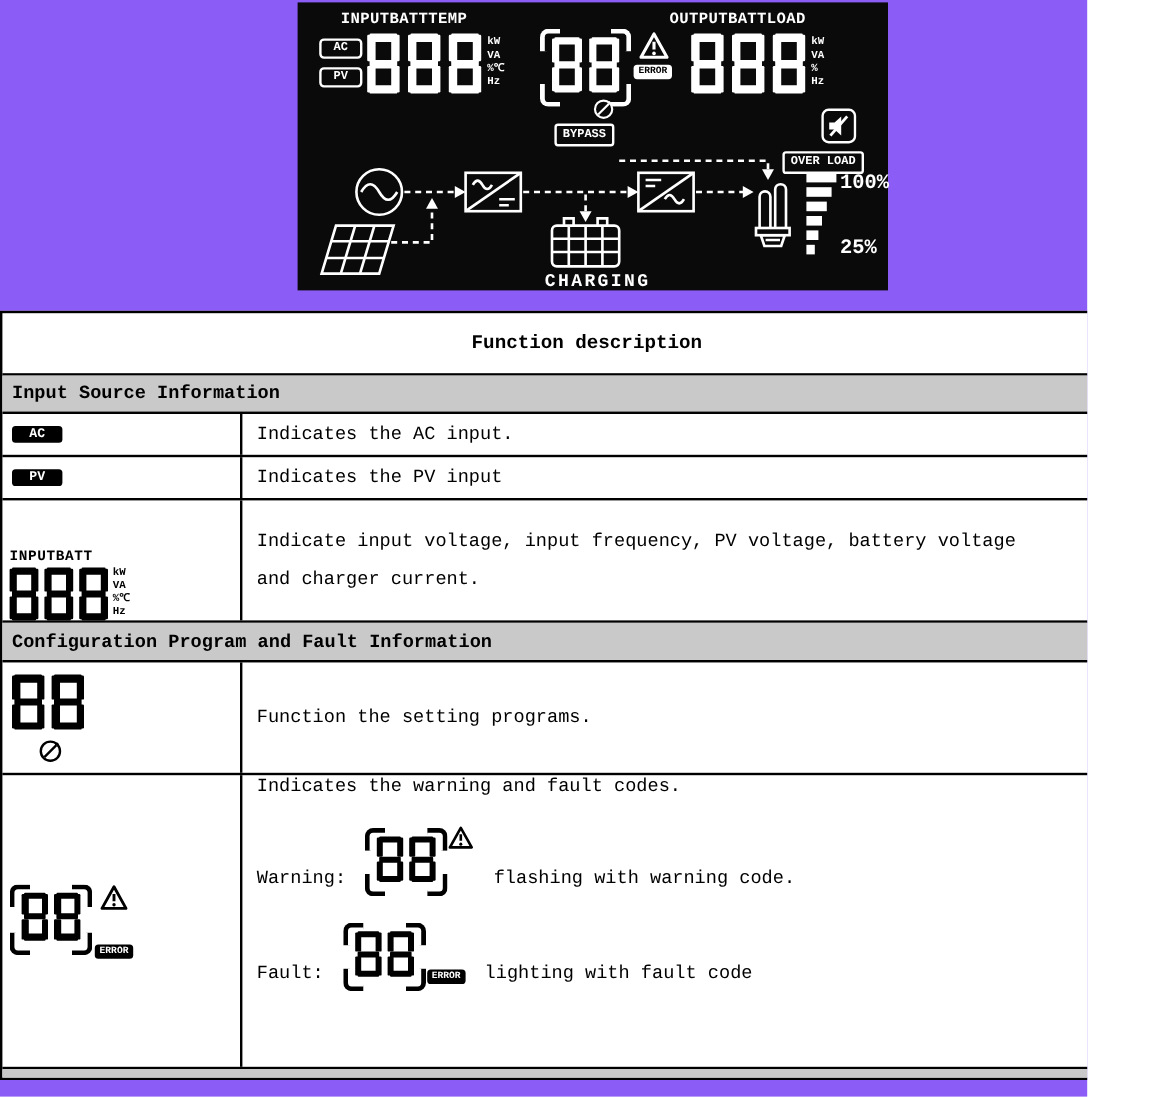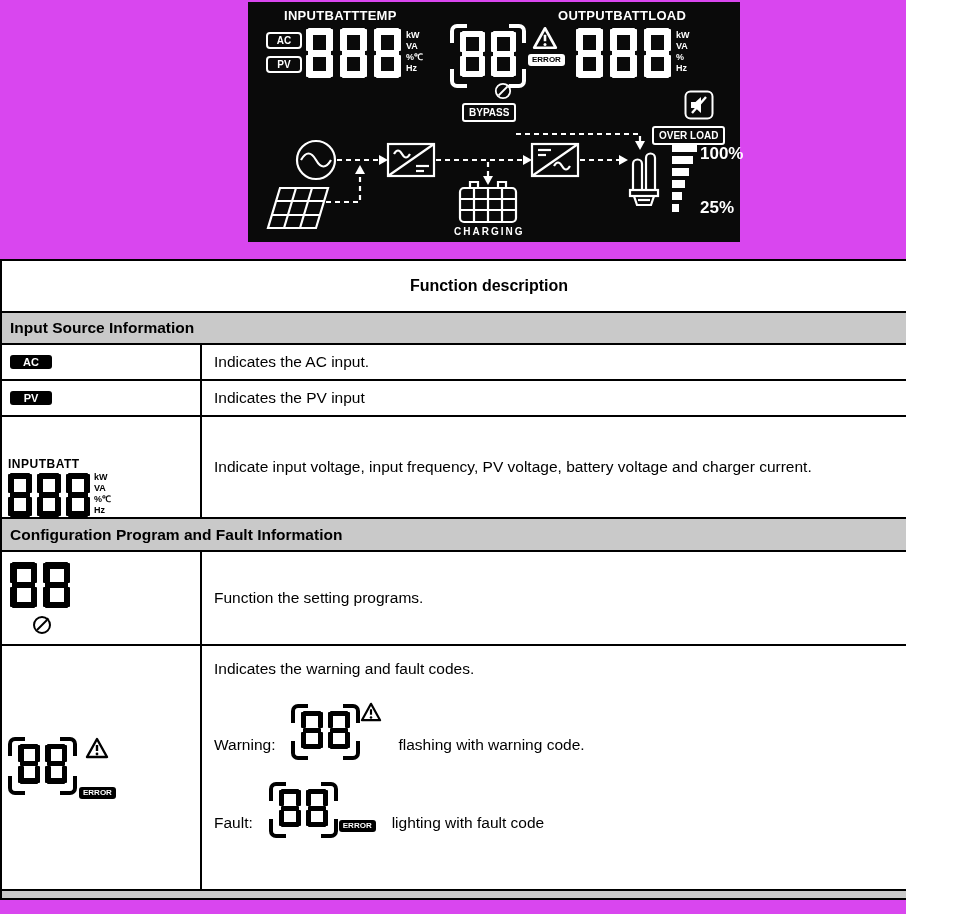--- a/index.html
+++ b/index.html
@@ -1,28 +1,28 @@
 <!DOCTYPE html>
 <html><head>
 <meta charset="utf-8">
 <style>
   html,body{margin:0;padding:0;background:#fff;}
-  .page{position:relative;width:906px;height:914px;background:#d946ef;overflow:hidden;
-        font-family:Liberation Sans, sans-serif;color:#000;}
+  .page{position:relative;width:906px;height:914px;background:#8b5cf6;overflow:hidden;
+        font-family:Liberation Mono, monospace;color:#000;}
 
   
   .lcd-panel{position:absolute;left:248px;top:2px;width:492px;height:240px;background:#0a0a0a;color:#fff;}
   .lcd-label{position:absolute;font-weight:bold;font-size:13px;letter-spacing:.3px;white-space:nowrap;}
   .lcd-badge{position:absolute;width:36px;height:17px;border:2px solid #fff;border-radius:4px;
              font-size:10px;font-weight:bold;display:flex;align-items:center;justify-content:center;box-sizing:border-box;}
   .units{font-size:9px;font-weight:bold;line-height:11px;}
   .units.abs{position:absolute;}
   .outline-box{position:absolute;border:2px solid #fff;border-radius:3px;font-size:10px;font-weight:bold;
                padding:0 5px;line-height:15px;white-space:nowrap;}
-  .lcd-charging{position:absolute;font-size:10px;font-weight:bold;letter-spacing:2px;}
+  .lcd-charging{position:absolute;font-size:15px;font-weight:bold;letter-spacing:2px;}
   .lcd-pct{position:absolute;font-size:17px;font-weight:bold;}
   .err-badge{display:inline-block;font-size:8px;font-weight:bold;padding:1px 4px;border-radius:3px;line-height:10px;}
   .err-badge.light{background:#fff;color:#000;}
   .err-badge.dark{background:#000;color:#fff;}
   .abs{position:absolute;}
   .flow-diagram{position:absolute;left:0;top:128px;width:492px;height:112px;}
 
   
   .sseg{display:inline-flex;gap:var(--gap,6px);--dw:26px;--dh:44px;--t:6px;}
   .sseg .dgt{position:relative;width:var(--dw);height:var(--dh);display:inline-block;}
@@ -42,21 +42,21 @@
   .bframe .c.tr{top:0;right:0;border-top-width:4px;border-right-width:4px;border-top-right-radius:7px;}
   .bframe .c.bl{bottom:0;left:0;border-bottom-width:4px;border-left-width:4px;border-bottom-left-radius:7px;}
   .bframe .c.br{bottom:0;right:0;border-bottom-width:4px;border-right-width:4px;border-bottom-right-radius:7px;}
 
   
   .doc-table{position:absolute;left:0;top:259px;width:978px;border:2px solid #000;box-sizing:border-box;background:#fff;}
   .rowline{border-bottom:2px solid #000;}
   .t-row{display:flex;box-sizing:border-box;}
   .icon-cell{width:200px;flex:none;border-right:2px solid #000;box-sizing:border-box;display:flex;align-items:center;}
   .desc-cell{flex:1;display:flex;align-items:center;padding-left:12px;font-size:15.5px;box-sizing:border-box;}
-  .desc-cell.block{display:block;padding-top:14px;}
+  .desc-cell.block{display:block;}
   .center{justify-content:center;text-align:center;padding-left:0;}
   .bold{font-weight:bold;font-size:16px;}
   .section-row{background:#c9c9c9;font-weight:bold;font-size:15.5px;display:flex;align-items:center;
                padding-left:8px;box-sizing:border-box;}
   .tbadge{display:inline-block;background:#000;color:#fff;font-size:11px;font-weight:bold;
           width:42px;text-align:center;border-radius:3px;padding:1px 0;margin-left:8px;}
   .ib-icon{margin-left:6px;margin-top:40px;}
   .ib-label{font-size:12px;font-weight:bold;letter-spacing:.5px;margin-bottom:2px;}
   .ib-row{display:flex;align-items:flex-start;}
   .ib-row .units{margin-left:4px;margin-top:-1px;}

